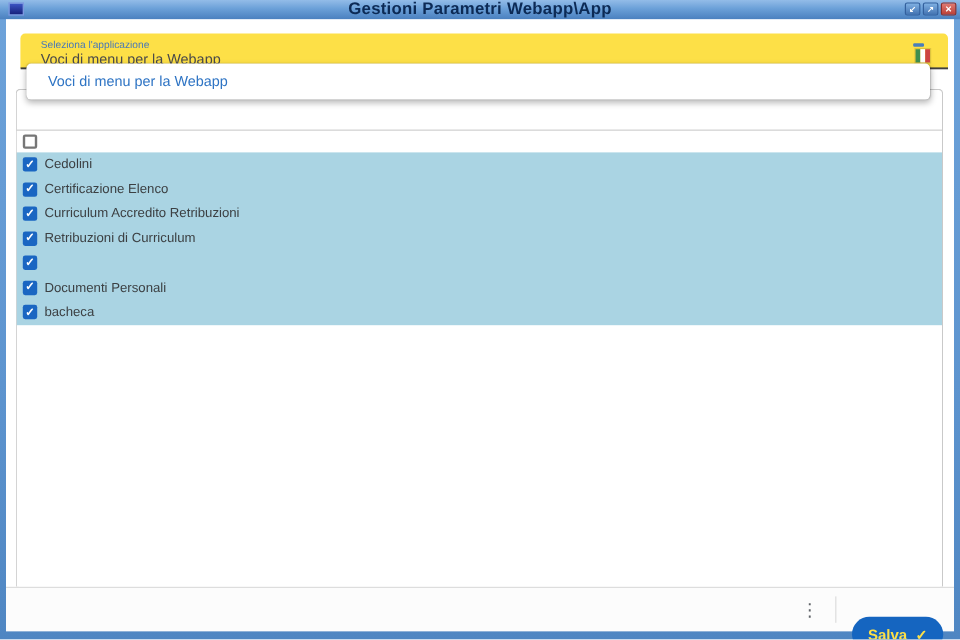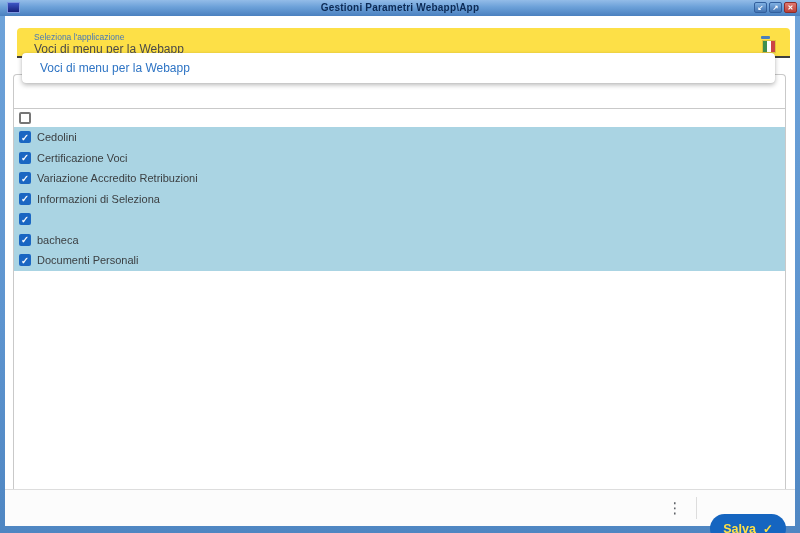--- a/index.html
+++ b/index.html
@@ -18,21 +18,21 @@
     position:absolute; top:0; left:0; width:800px; height:16px;
     background:linear-gradient(180deg,#93bce8 0%,#6ba0d8 45%,#4a80bf 100%);
   }
   .win-icon {
     position:absolute; left:7px; top:2px; width:13px; height:11px;
     background:linear-gradient(180deg,#3c55c4 0%,#16207a 100%);
     border:1px solid #7d97e0; box-sizing:border-box;
   }
   .win-title {
     position:absolute; left:0; top:0; width:100%; height:15px;
-    text-align:center; font-size:10px; font-weight:bold; color:#0c2a55;
+    text-align:center; font-size:14px; font-weight:bold; color:#0c2a55;
     line-height:15px; letter-spacing:0.2px;
   }
   .win-controls { position:absolute; right:3px; top:2px; display:flex; gap:2px; }
   .win-btn {
     width:13px; height:11px; border-radius:2px; box-sizing:border-box;
     display:flex; align-items:center; justify-content:center;
     font-size:7px; font-weight:bold; color:#ffffff; cursor:default;
   }
   .win-btn.blue { background:linear-gradient(180deg,#7fb0e2,#4474b2); border:1px solid #33609d; }
   .win-btn.red  { background:linear-gradient(180deg,#e07a72,#bb4038); border:1px solid #8f2d28; }
@@ -141,48 +141,48 @@
         </div>
         <div class="list">
 
             <div class="row">
               <span class="cb checked"></span>
               <span class="row-label">Cedolini</span>
             </div>
 
             <div class="row">
               <span class="cb checked"></span>
-              <span class="row-label">Certificazione Voci</span>
-            </div>
-
-
-
-            <div class="row">
-              <span class="cb checked"></span>
-              <span class="row-label">Variazione Accredito Retribuzioni</span>
-            </div>
-
-            <div class="row">
-              <span class="cb checked"></span>
-              <span class="row-label">Informazioni di Seleziona</span>
-            </div>
-
-
-            <div class="row">
-              <span class="cb checked"></span>
+              <span class="row-label">Certificazione Elenco</span>
+            </div>
+
+
+
+            <div class="row">
+              <span class="cb checked"></span>
+              <span class="row-label">Curriculum Accredito Retribuzioni</span>
+            </div>
+
+            <div class="row">
+              <span class="cb checked"></span>
+              <span class="row-label">Retribuzioni di Curriculum</span>
+            </div>
+
+
+            <div class="row">
+              <span class="cb checked"></span>
+            </div>
+
+            <div class="row">
+              <span class="cb checked"></span>
+              <span class="row-label">Documenti Personali</span>
             </div>
 
             <div class="row">
               <span class="cb checked"></span>
               <span class="row-label">bacheca</span>
-            </div>
-
-            <div class="row">
-              <span class="cb checked"></span>
-              <span class="row-label">Documenti Personali</span>
             </div>
           </div>
       </div>
     </div>
 
     <div class="dropdown">
 
         <div class="opt selected">Voci di menu per la Webapp</div>
 
       </div>

